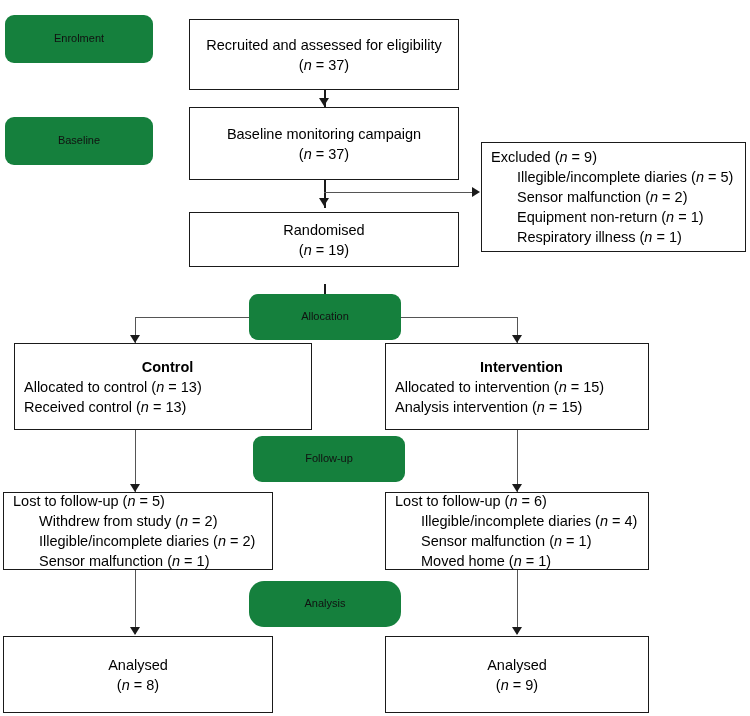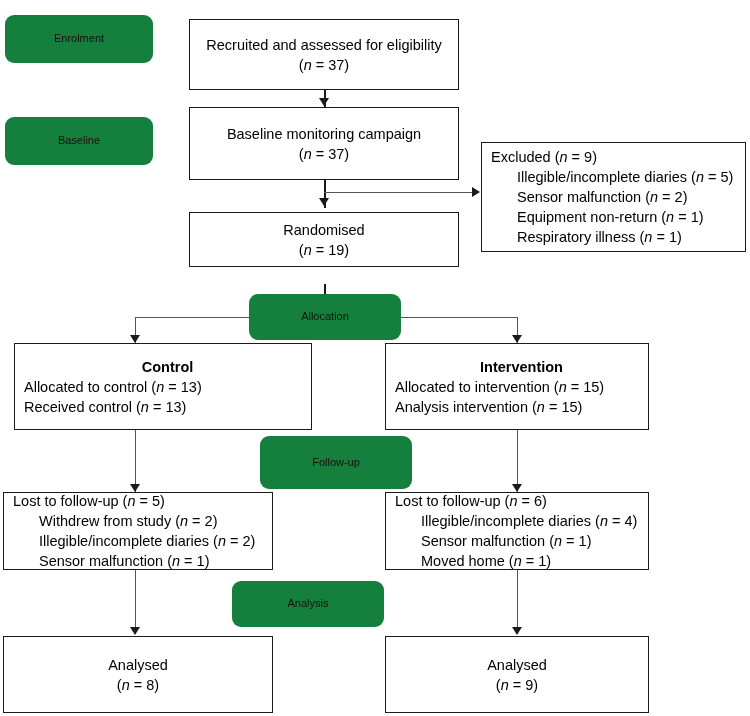--- a/index.html
+++ b/index.html
@@ -111,25 +111,25 @@
   </div>
 
   <div class="stage-label" style="left:249px; top:294px; width:152px; height:46px;">
     <span>Allocation</span>
   </div>
 
   <div class="stage-label" style="left:5px; top:117px; width:148px; height:48px;">
     <span>Baseline</span>
   </div>
 
-  <div class="stage-label" style="left:260px; top:436px; width:152px; height:53px;">
+  <div class="stage-label" style="left:253px; top:436px; width:152px; height:46px;">
     <span>Follow-up</span>
   </div>
 
-  <div class="stage-label" style="left:232px; top:581px; width:152px; height:46px;">
+  <div class="stage-label" style="left:249px; top:581px; width:152px; height:46px;border-radius:15px;">
     <span>Analysis</span>
   </div>
 
   <div class="vline" style="left:324px; top:76px; height:32px;"></div>
   <div class="arrow-down" style="left:319px; top:98px;"></div>
 
   <div class="vline" style="left:324px; top:180px; height:28px;"></div>
   <div class="arrow-down" style="left:319px; top:198px;"></div>
 
   <div class="hline thin" style="left:324px; top:192px; width:150px;"></div>

